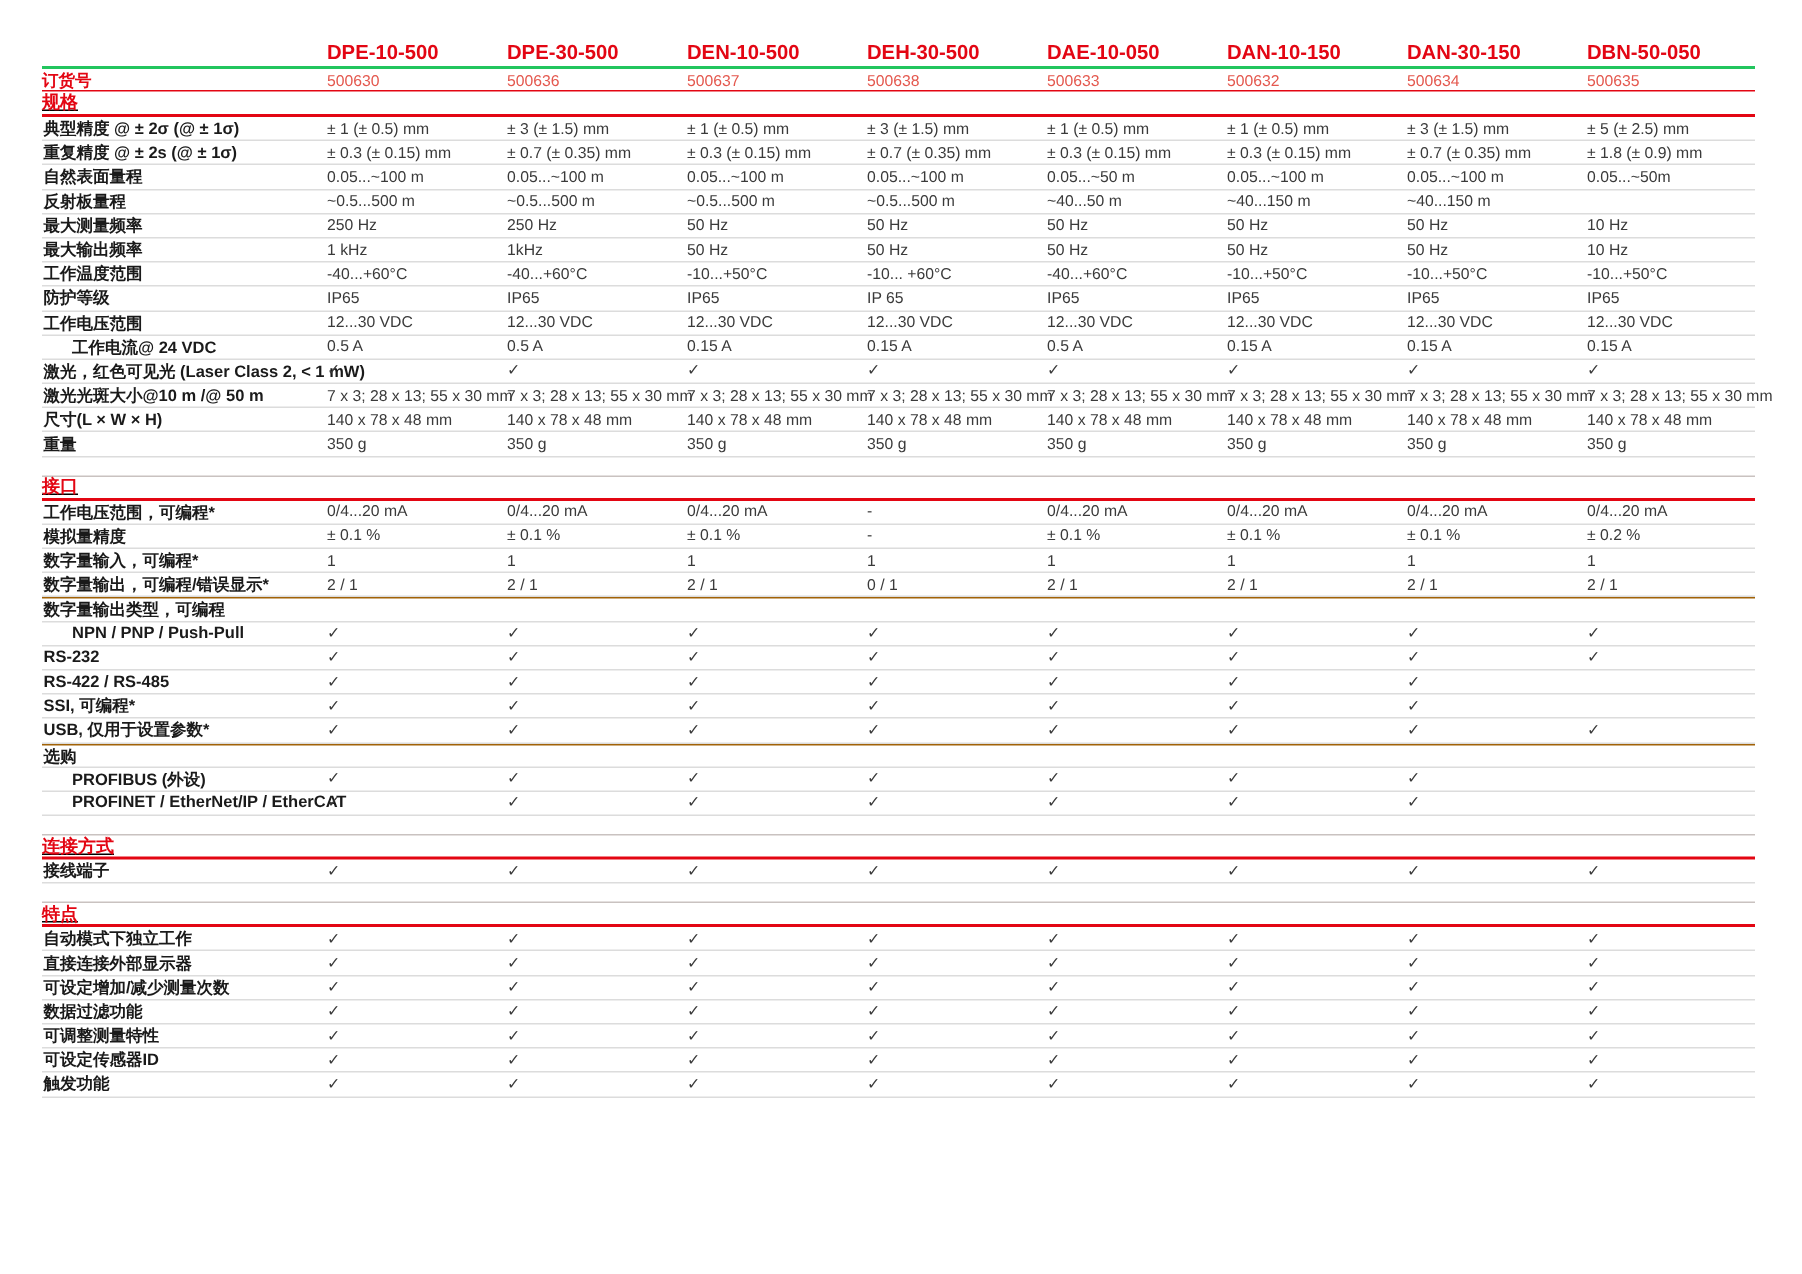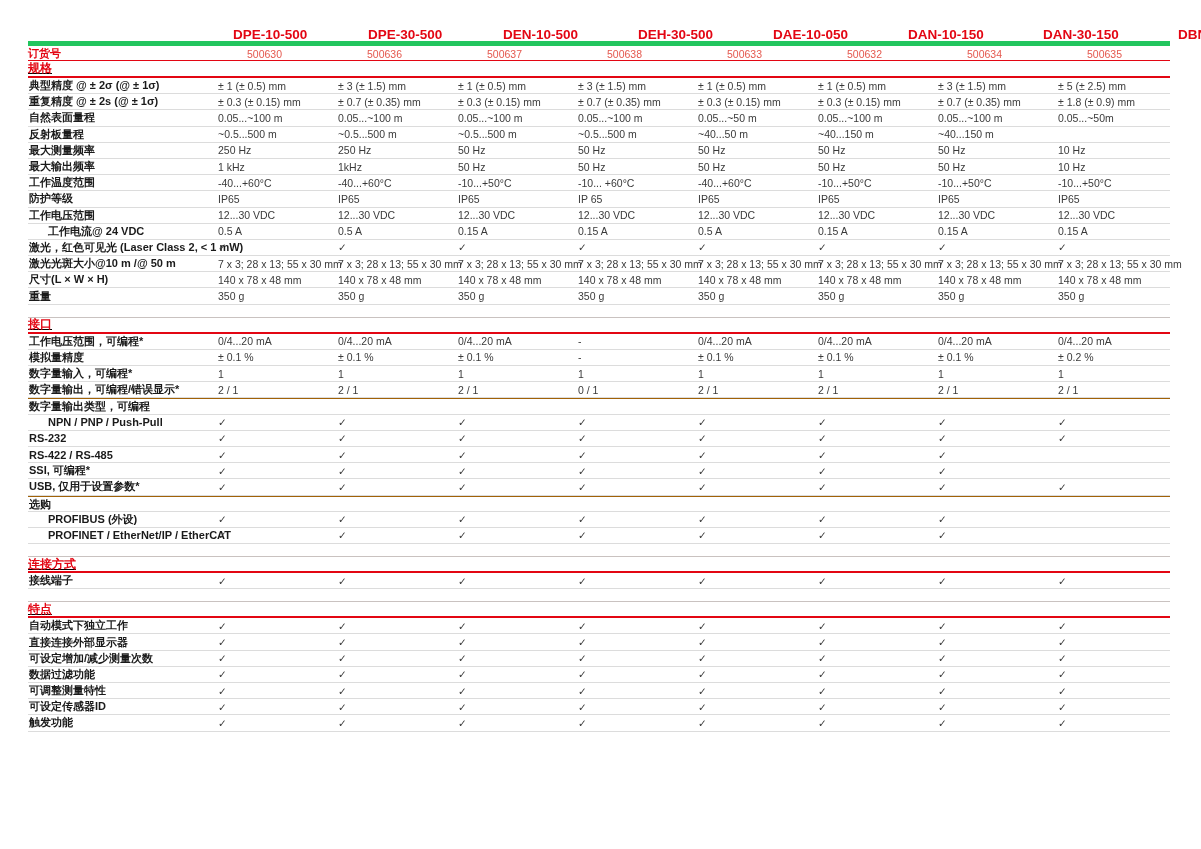--- a/index.html
+++ b/index.html
@@ -6,32 +6,32 @@
   html,body{
     width:1201px; height:849px; background:#ffffff; overflow:hidden;
     font-family:"Liberation Sans","DejaVu Sans",sans-serif;
   }
   .sheet{ position:absolute; left:28px; top:27px; width:1142px; }
   .row{
     display:grid;
     grid-template-columns:190px repeat(7,120px) 112px;
     align-items:center;
   }
-  .products-row{ height:19px; border-bottom:5px solid #22c55e; align-items:end; padding-bottom:3px;gap:15px; }
+  .products-row{ height:19px; border-bottom:2px solid #22c55e; align-items:end; padding-bottom:3px; }
   .order-row{ height:15px; border-bottom:1px solid #e30613; }
   .section-head{
     height:17px; display:flex; align-items:center;
     border-bottom:2px solid #e30613;
     text-decoration:underline;
   }
   .section-head.later{ margin-top:12px; border-top:1px solid #c9c2c0; }
   .data-row{ height:16.2px; border-bottom:1px solid #dcdcdc; }
   .group-row{ border-top:1px solid #a16207; }
   .product-name{ font-size:13.5px; font-weight:bold; color:#e30613; white-space:nowrap; }
-  .order-no{ font-size:10.5px; color:#e4584e; white-space:nowrap;margin-left:29px; }
+  .order-no{ font-size:10.5px; color:#e4584e; white-space:nowrap; }
   .order-label{ font-size:11px; font-weight:bold; color:#e30613; }
   .section-title{ font-size:12px; font-weight:bold; color:#e30613; }
   .label{ font-size:11px; font-weight:bold; color:#1a1a1a; white-space:nowrap; padding-left:1px; }
   .label.indent{ padding-left:20px; }
   .val{ font-size:10.5px; color:#3a3a3a; white-space:nowrap; padding-right:2px; letter-spacing:0; }
 </style>
 </head>
 <body>
 
 <div class="sheet" id="sheet">

